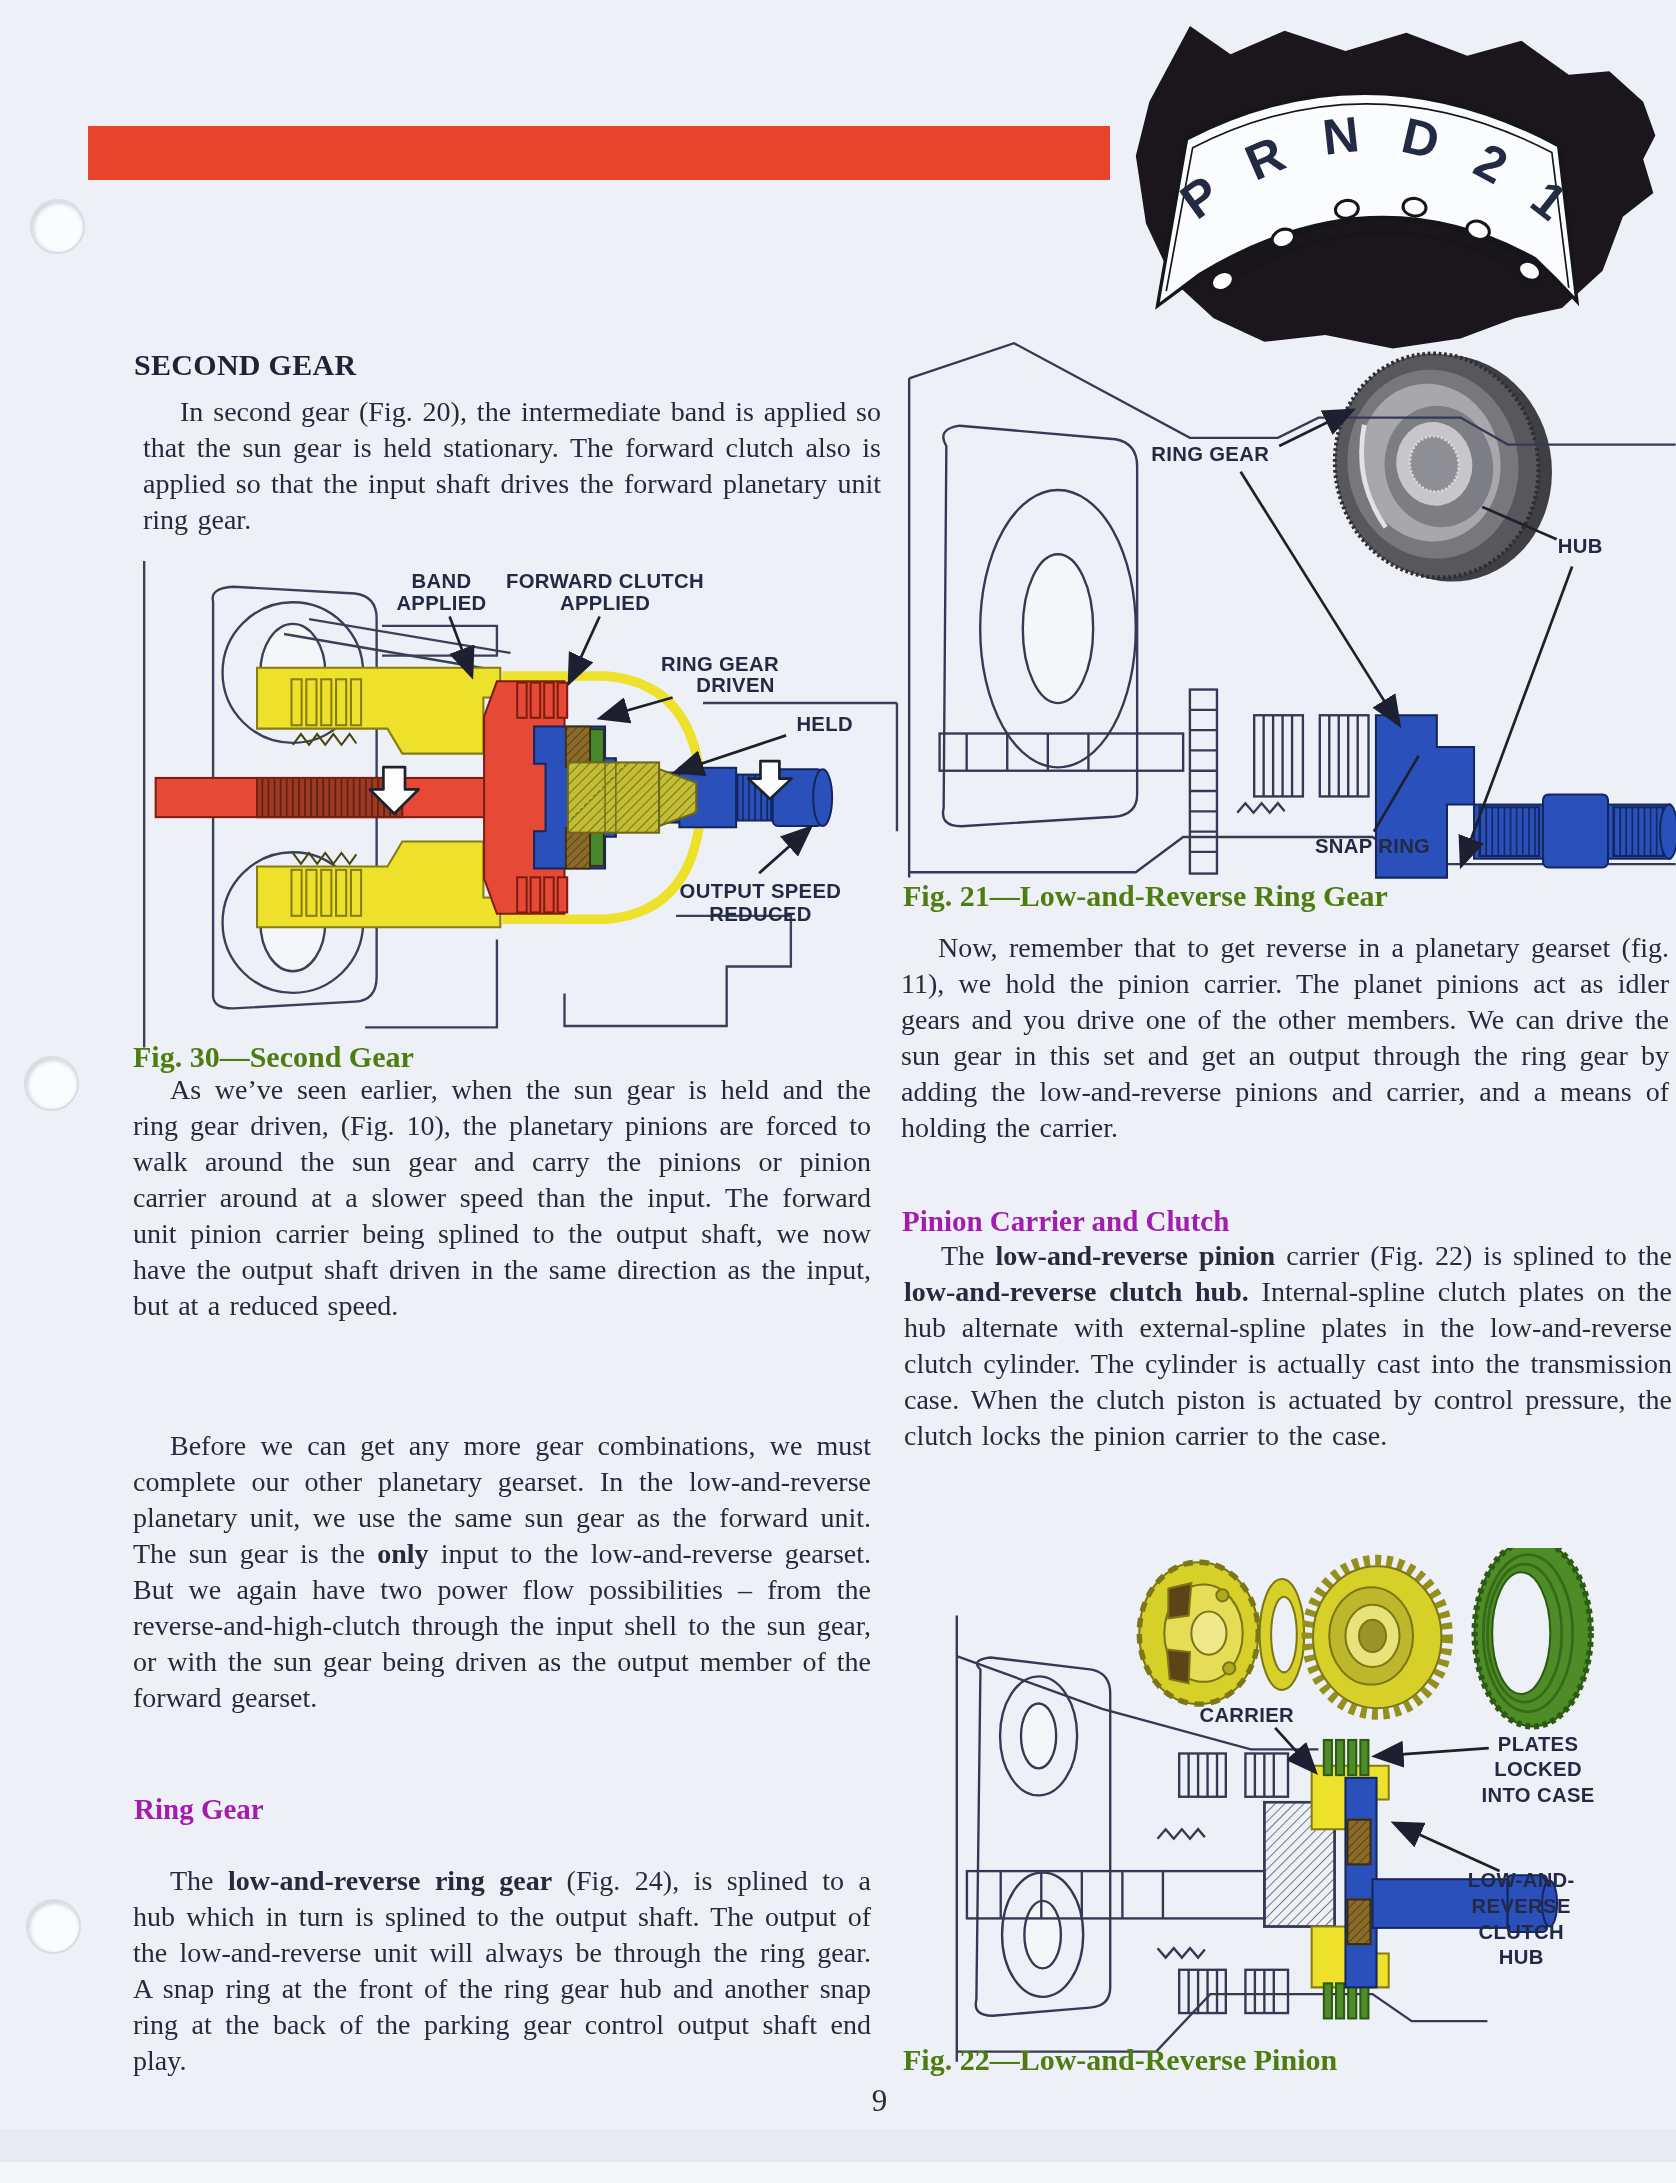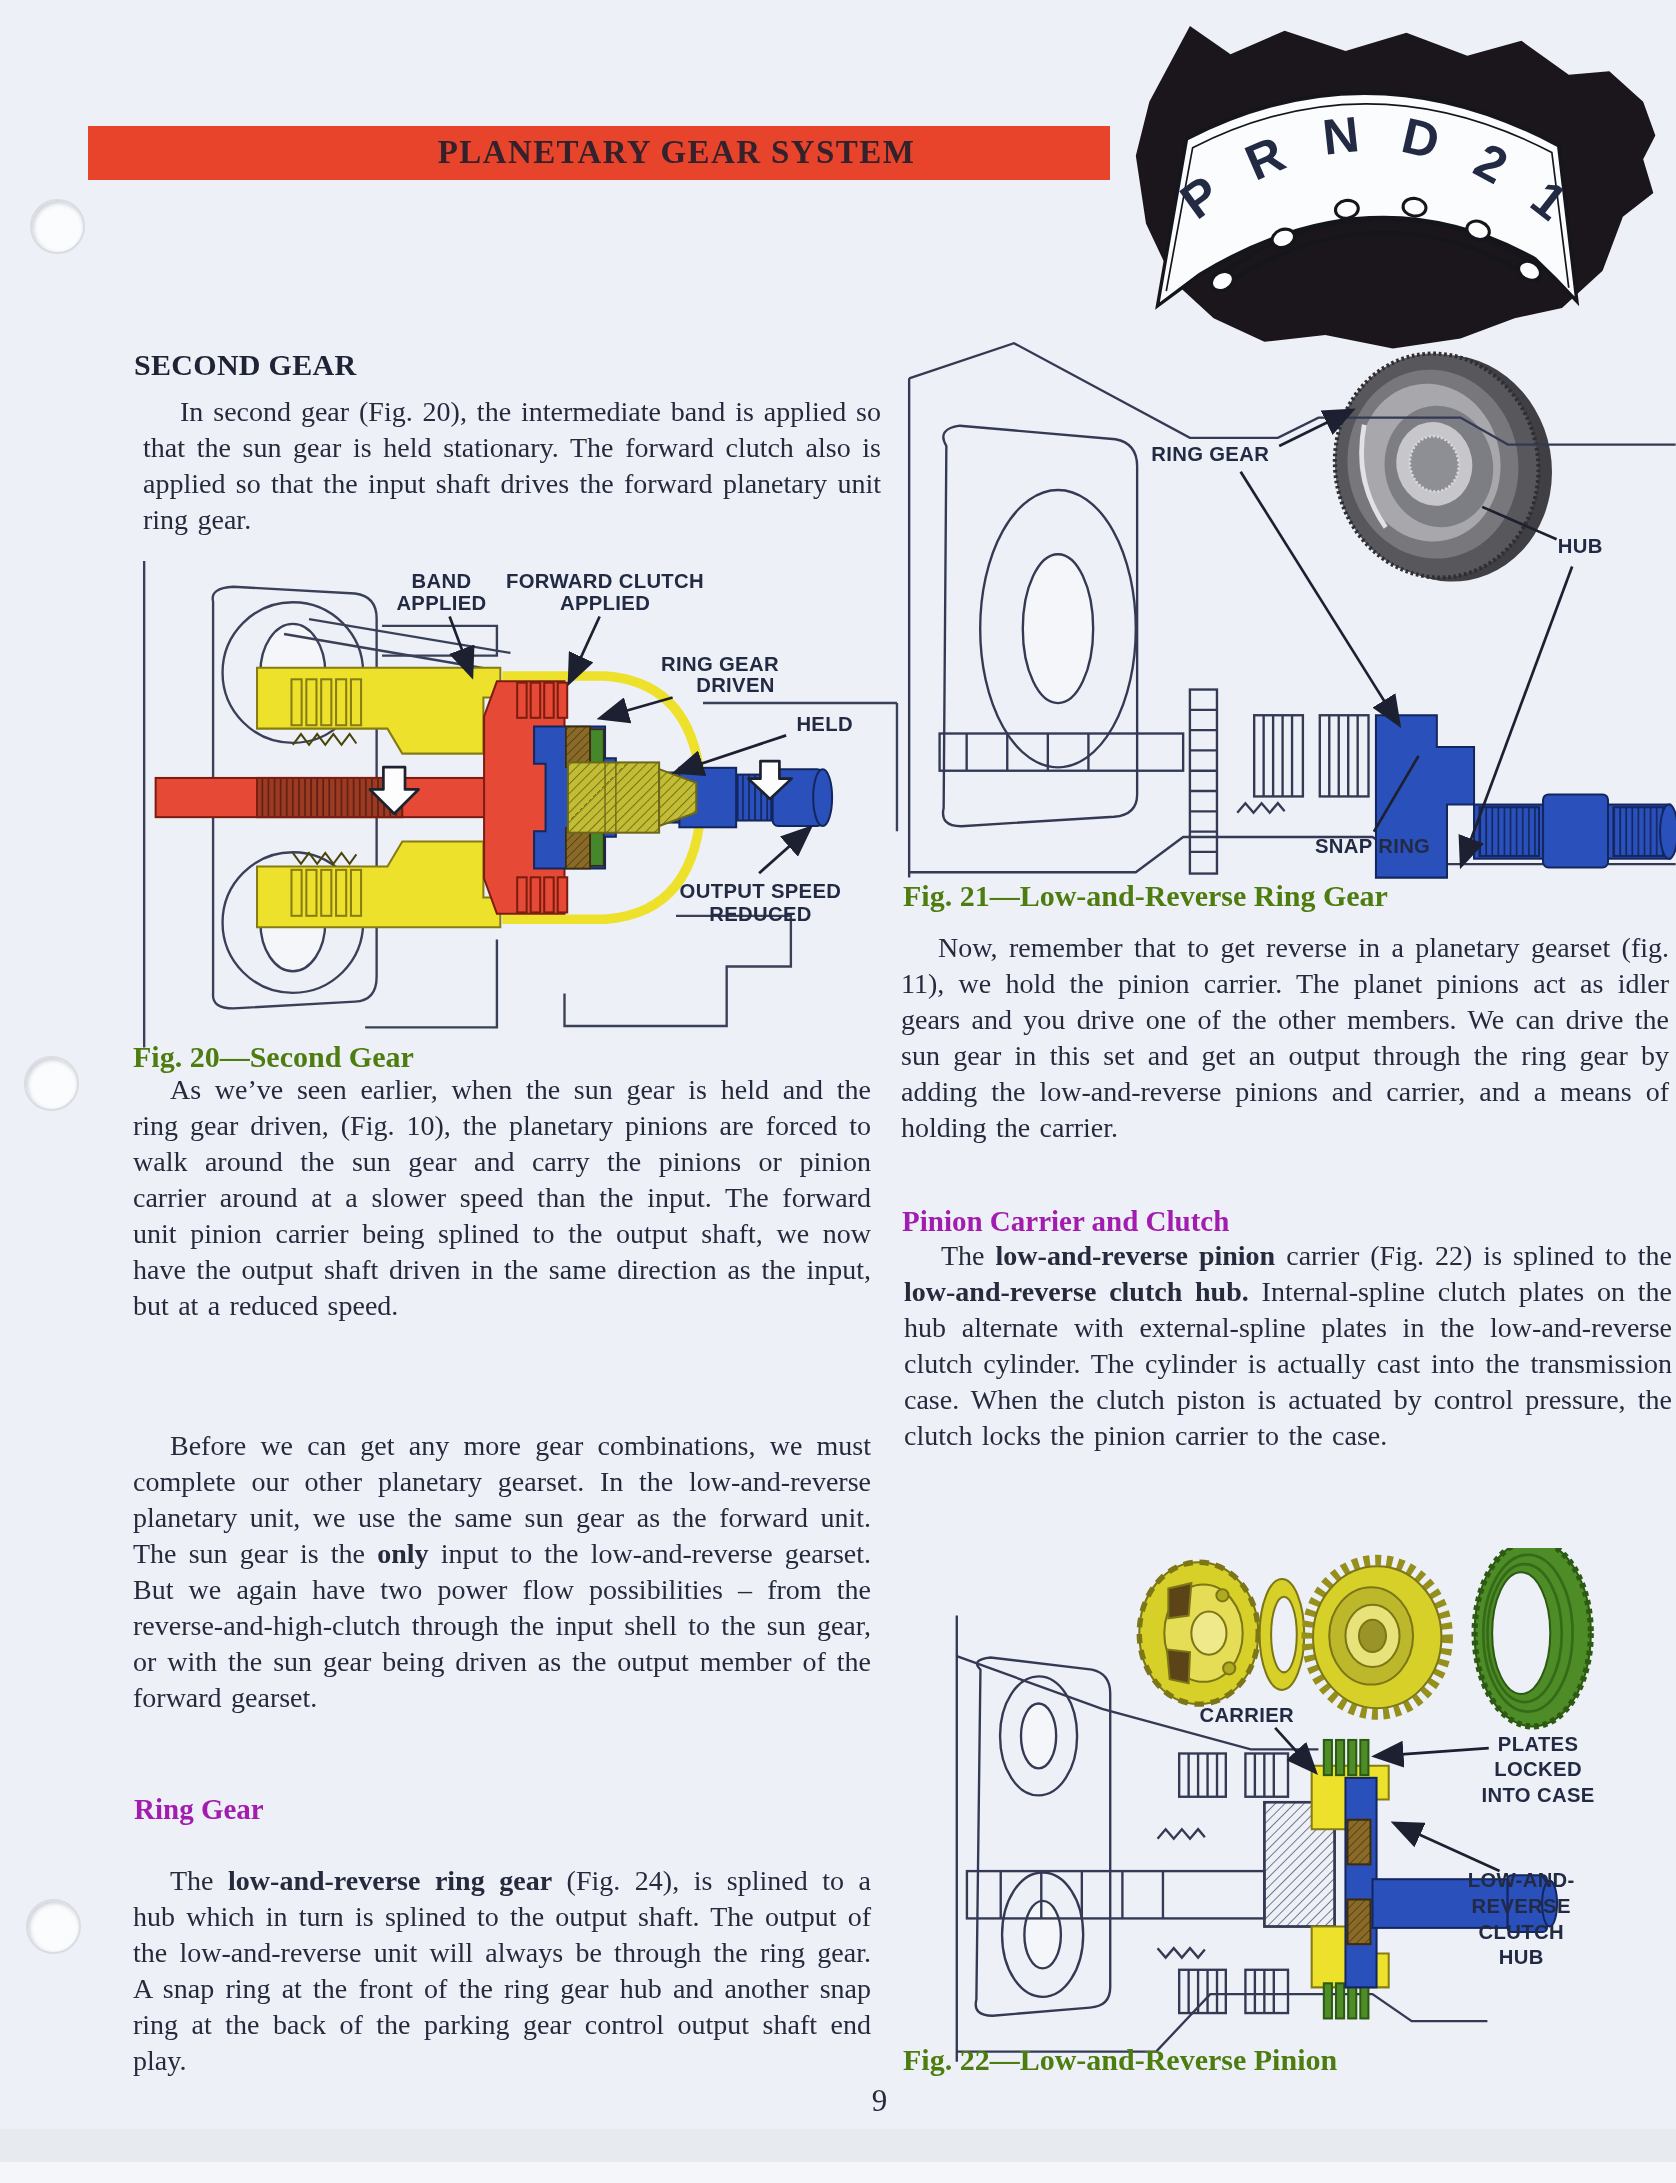--- a/index.html
+++ b/index.html
@@ -26,21 +26,20 @@
 </head>
 <body>
 
 <div id="page">
 
   <div class="abs hole" style="left:30px;top:199px;width:51px;height:51px;"></div>
   <div class="abs hole" style="left:24px;top:1056px;width:51px;height:51px;"></div>
   <div class="abs hole" style="left:26px;top:1899px;width:51px;height:51px;"></div>
 
   <div class="abs redbar" style="left:88px;top:126px;width:1022px;height:54px;"></div>
-  <div class="abs bar-title" style="left:352px;top:134px;width:649px;">PLANETARY GEAR SYSTEM</div>
 
   <svg class="abs" style="left:1102px;top:6.8px;" width="575" height="345" viewBox="0 0 850 510">
     <path d="M70 140 L130 28 L190 70 L270 35 L360 65 L450 38 L540 72 L620 50 L690 100 L750 95 L800 140 L818 190 L800 225 L815 275 L770 310 L740 390 L680 445 L610 460 L530 490 L430 505 L330 485 L240 495 L165 460 L105 405 L65 320 L50 220 Z" fill="#1b151c"></path>
 
     <path d="M82 442 L125 195 Q 395 55 675 205 L 702 435 Q 672 402 640 372 Q 400 240 145 395 Q 112 420 82 442 Z" fill="#fbfcfe" stroke="#15151c" stroke-width="5"></path>
     <path d="M95 420 L134 208 Q 395 75 665 215 L 690 415" fill="none" stroke="#15151c" stroke-width="2.5"></path>
     <defs>
         <path id="letterArc" d="M 125 330 Q 400 95 675 330" fill="none"></path>
       </defs>
     <text class="lbl" style="font-size:74px;letter-spacing:18px;">
@@ -180,21 +179,21 @@
       <g stroke="#1c2030" stroke-width="4" fill="none">
         <path d="M470 82 L502 168" marker-end="url(#ah20)"></path>
         <path d="M692 82 L648 178" marker-end="url(#ah20)"></path>
         <path d="M800 202 L695 232" marker-end="url(#ah20)"></path>
         <path d="M968 258 L806 312" marker-end="url(#ah20)"></path>
         <path d="M928 462 L1002 396" marker-end="url(#ah20)"></path>
       </g>
     </g>
   </svg>
 
-  <div class="abs fig-caption" style="left:133px;top:1040px;">Fig. 20—Second Gear</div>
+  <div class="abs fig-caption" style="left:133px;top:1040px;">Fig. 30—Second Gear</div>
 
   <p class="abs body-text" style="left:133px;top:1072px;width:738px;margin:0;">As we’ve seen earlier, when the sun gear is held and the ring gear driven, (Fig. 10), the planetary pinions are forced to walk around the sun gear and carry the pinions or pinion carrier around at a slower speed than the input. The forward unit pinion carrier being splined to the output shaft, we now have the output shaft driven in the same direction as the input, but at a reduced speed.</p>
 
 
   <p class="abs body-text" style="left:133px;top:1428px;width:738px;margin:0;">
     <span>Before we can get any more gear combinations, we must complete our other planetary gearset. In the low-and-reverse planetary unit, we use the same sun gear as the forward unit. The sun gear is the </span><b>only</b><span> input to the low-and-reverse gearset. But we again have two power flow possibilities – from the reverse-and-high-clutch through the input shell to the sun gear, or with the sun gear being driven as the output member of the forward gearset.</span>
   </p>
 
   <div class="abs h-minor" style="left:134px;top:1793px;">Ring Gear</div>
 

